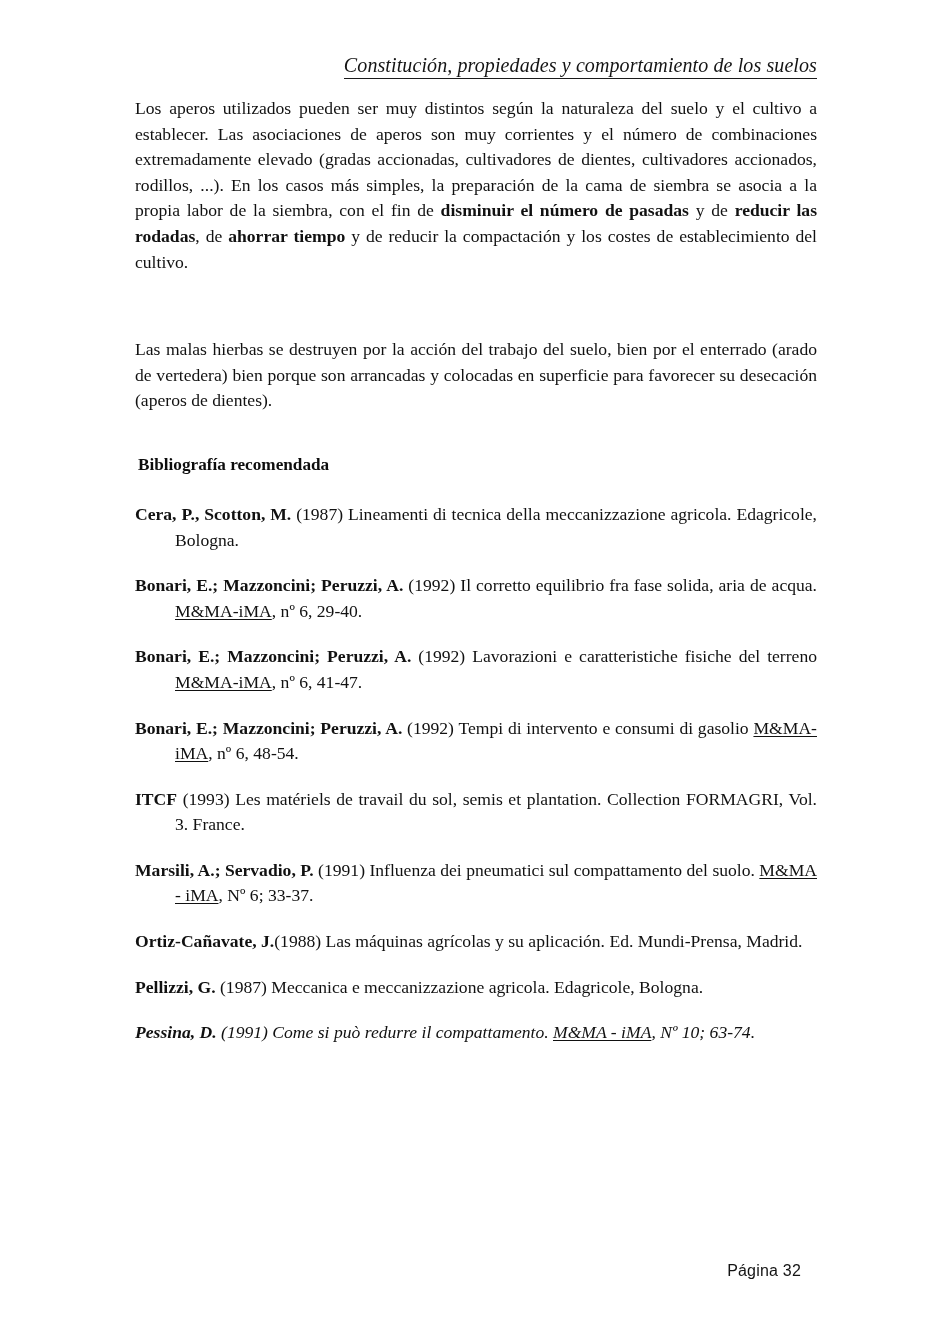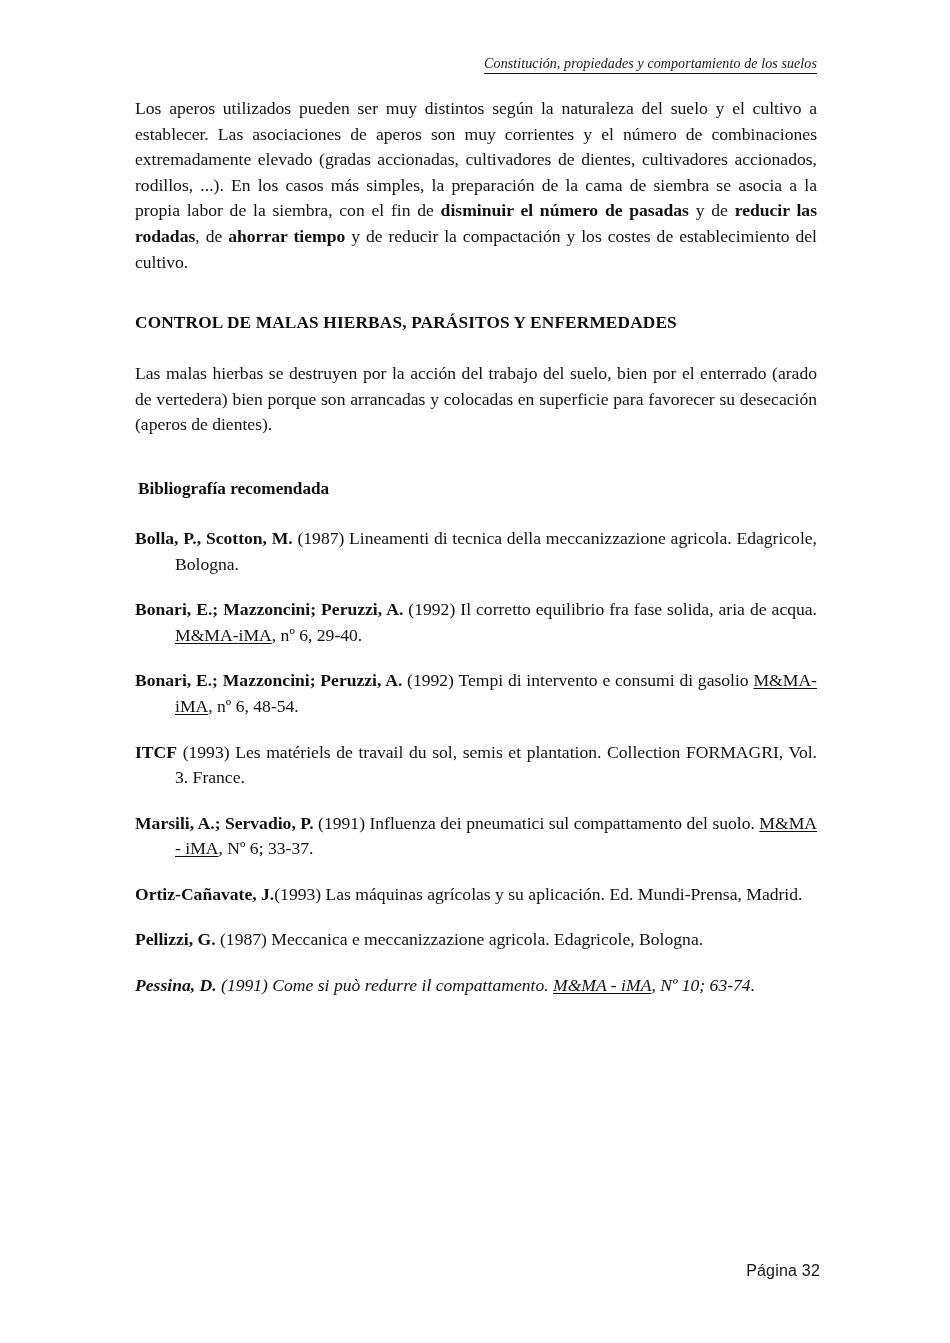--- a/index.html
+++ b/index.html
@@ -28,21 +28,21 @@
   .running-header {
     position: absolute;
     left: 135px;
     top: 54px;
     width: 682px;
     text-align: right;
   }
   .running-header .hdr-text {
     display: inline-block;
     font-style: italic;
-    font-size: 14px;
+    font-size: 20px;
     letter-spacing: 0.1px;
     border-bottom: 1.1px solid #1a1a1a;
     padding-bottom: 1px;
     white-space: nowrap;
     color: #141414;
   }
 
   
   .content {
     position: absolute;
@@ -101,21 +101,21 @@
     margin-bottom: 0;
     font-style: italic;
   }
 
   b, strong { font-weight: bold; }
   .u { text-decoration: underline; text-underline-offset: 1.5px; }
 
   
   .page-footer {
     position: absolute;
-    left: 138px;
+    left: 119px;
     top: 1262px;
     width: 682px;
     text-align: right;
   }
   .page-footer .footer-text {
     font-family: "Liberation Sans", "DejaVu Sans", sans-serif;
     font-size: 16px;
     color: #141414;
     letter-spacing: 0.2px;
   }
@@ -128,39 +128,39 @@
   <div class="running-header">
     <span class="hdr-text">Constitución, propiedades y comportamiento de los suelos</span>
   </div>
 
   <div class="content">
 
     <p class="body-par"><span>Los aperos utilizados pueden ser muy distintos según la naturaleza del suelo y el cultivo a establecer. Las asociaciones de aperos son muy corrientes y el número de combinaciones extremadamente elevado (gradas accionadas, cultivadores de dientes, cultivadores accionados, rodillos, ...). En los casos más simples, la preparación de la cama de siembra se asocia a la propia labor de la siembra, con el fin de </span><b>disminuir el número de pasadas</b><span> y de </span><b>reducir las rodadas</b><span>, de </span><b>ahorrar tiempo</b><span> y de reducir la compactación y los costes de establecimiento del cultivo.</span></p>
 
     <div class="spacer-36"></div>
 
-    <h2 class="section-heading">CONTROL DE MALAS HIERBAS, PARÁSITOS Y ENFERMEDADES</h2>
 
     <div class="spacer-26"></div>
 
     <p class="body-par">Las malas hierbas se destruyen por la acción del trabajo del suelo, bien por el enterrado (arado de vertedera) bien porque son arrancadas y colocadas en superficie para favorecer su desecación (aperos de dientes).</p>
 
     <div class="spacer-36"></div>
 
     <h3 class="biblio-heading">Bibliografía recomendada</h3>
 
     <div class="spacer-22"></div>
 
     <div class="biblio-list" id="biblio-list">
-        <p class="biblio-entry"><b>Bolla,  P., Scotton, M.</b><span> (1987) Lineamenti di tecnica della meccanizzazione agricola. Edagricole, Bologna.</span></p>
+        <p class="biblio-entry"><b>Cera,  P., Scotton, M.</b><span> (1987) Lineamenti di tecnica della meccanizzazione agricola. Edagricole, Bologna.</span></p>
         <p class="biblio-entry"><b>Bonari, E.; Mazzoncini; Peruzzi, A.</b><span> (1992)  Il corretto equilibrio fra fase solida, aria de acqua. </span><span class="u">M&amp;MA-iMA</span><span>, nº 6, 29-40.</span></p>
+        <p class="biblio-entry"><b>Bonari, E.; Mazzoncini; Peruzzi, A.</b><span> (1992) Lavorazioni e caratteristiche fisiche del terreno  </span><span class="u">M&amp;MA-iMA</span><span>, nº 6, 41-47.</span></p>
         <p class="biblio-entry"><b>Bonari, E.; Mazzoncini; Peruzzi, A.</b><span> (1992) Tempi di intervento e consumi di gasolio </span><span class="u">M&amp;MA-iMA</span><span>, nº 6, 48-54.</span></p>
         <p class="biblio-entry"><b>ITCF</b><span> (1993) Les matériels de travail du sol, semis et plantation. Collection FORMAGRI, Vol. 3. France.</span></p>
         <p class="biblio-entry"><b>Marsili, A.; Servadio, P.</b><span> (1991) Influenza dei pneumatici sul compattamento del suolo. </span><span class="u">M&amp;MA - iMA</span><span>, Nº 6; 33-37.</span></p>
-        <p class="biblio-entry"><b>Ortiz-Cañavate, J.</b><span>(1993) Las máquinas agrícolas y su aplicación. Ed. Mundi-Prensa, Madrid.</span></p>
+        <p class="biblio-entry"><b>Ortiz-Cañavate, J.</b><span>(1988) Las máquinas agrícolas y su aplicación. Ed. Mundi-Prensa, Madrid.</span></p>
         <p class="biblio-entry"><b>Pellizzi, G.</b><span> (1987) Meccanica e meccanizzazione agricola. Edagricole, Bologna.</span></p>
         <p class="biblio-entry"><b>Pessina, D.</b><span> (1991) Come si può redurre il compattamento. </span><span class="u">M&amp;MA - iMA</span><span>, Nº 10; 63-74.</span></p>
       </div>
 
   </div>
 
   <div class="page-footer">
     <span class="footer-text">Página  32</span>
   </div>
 

